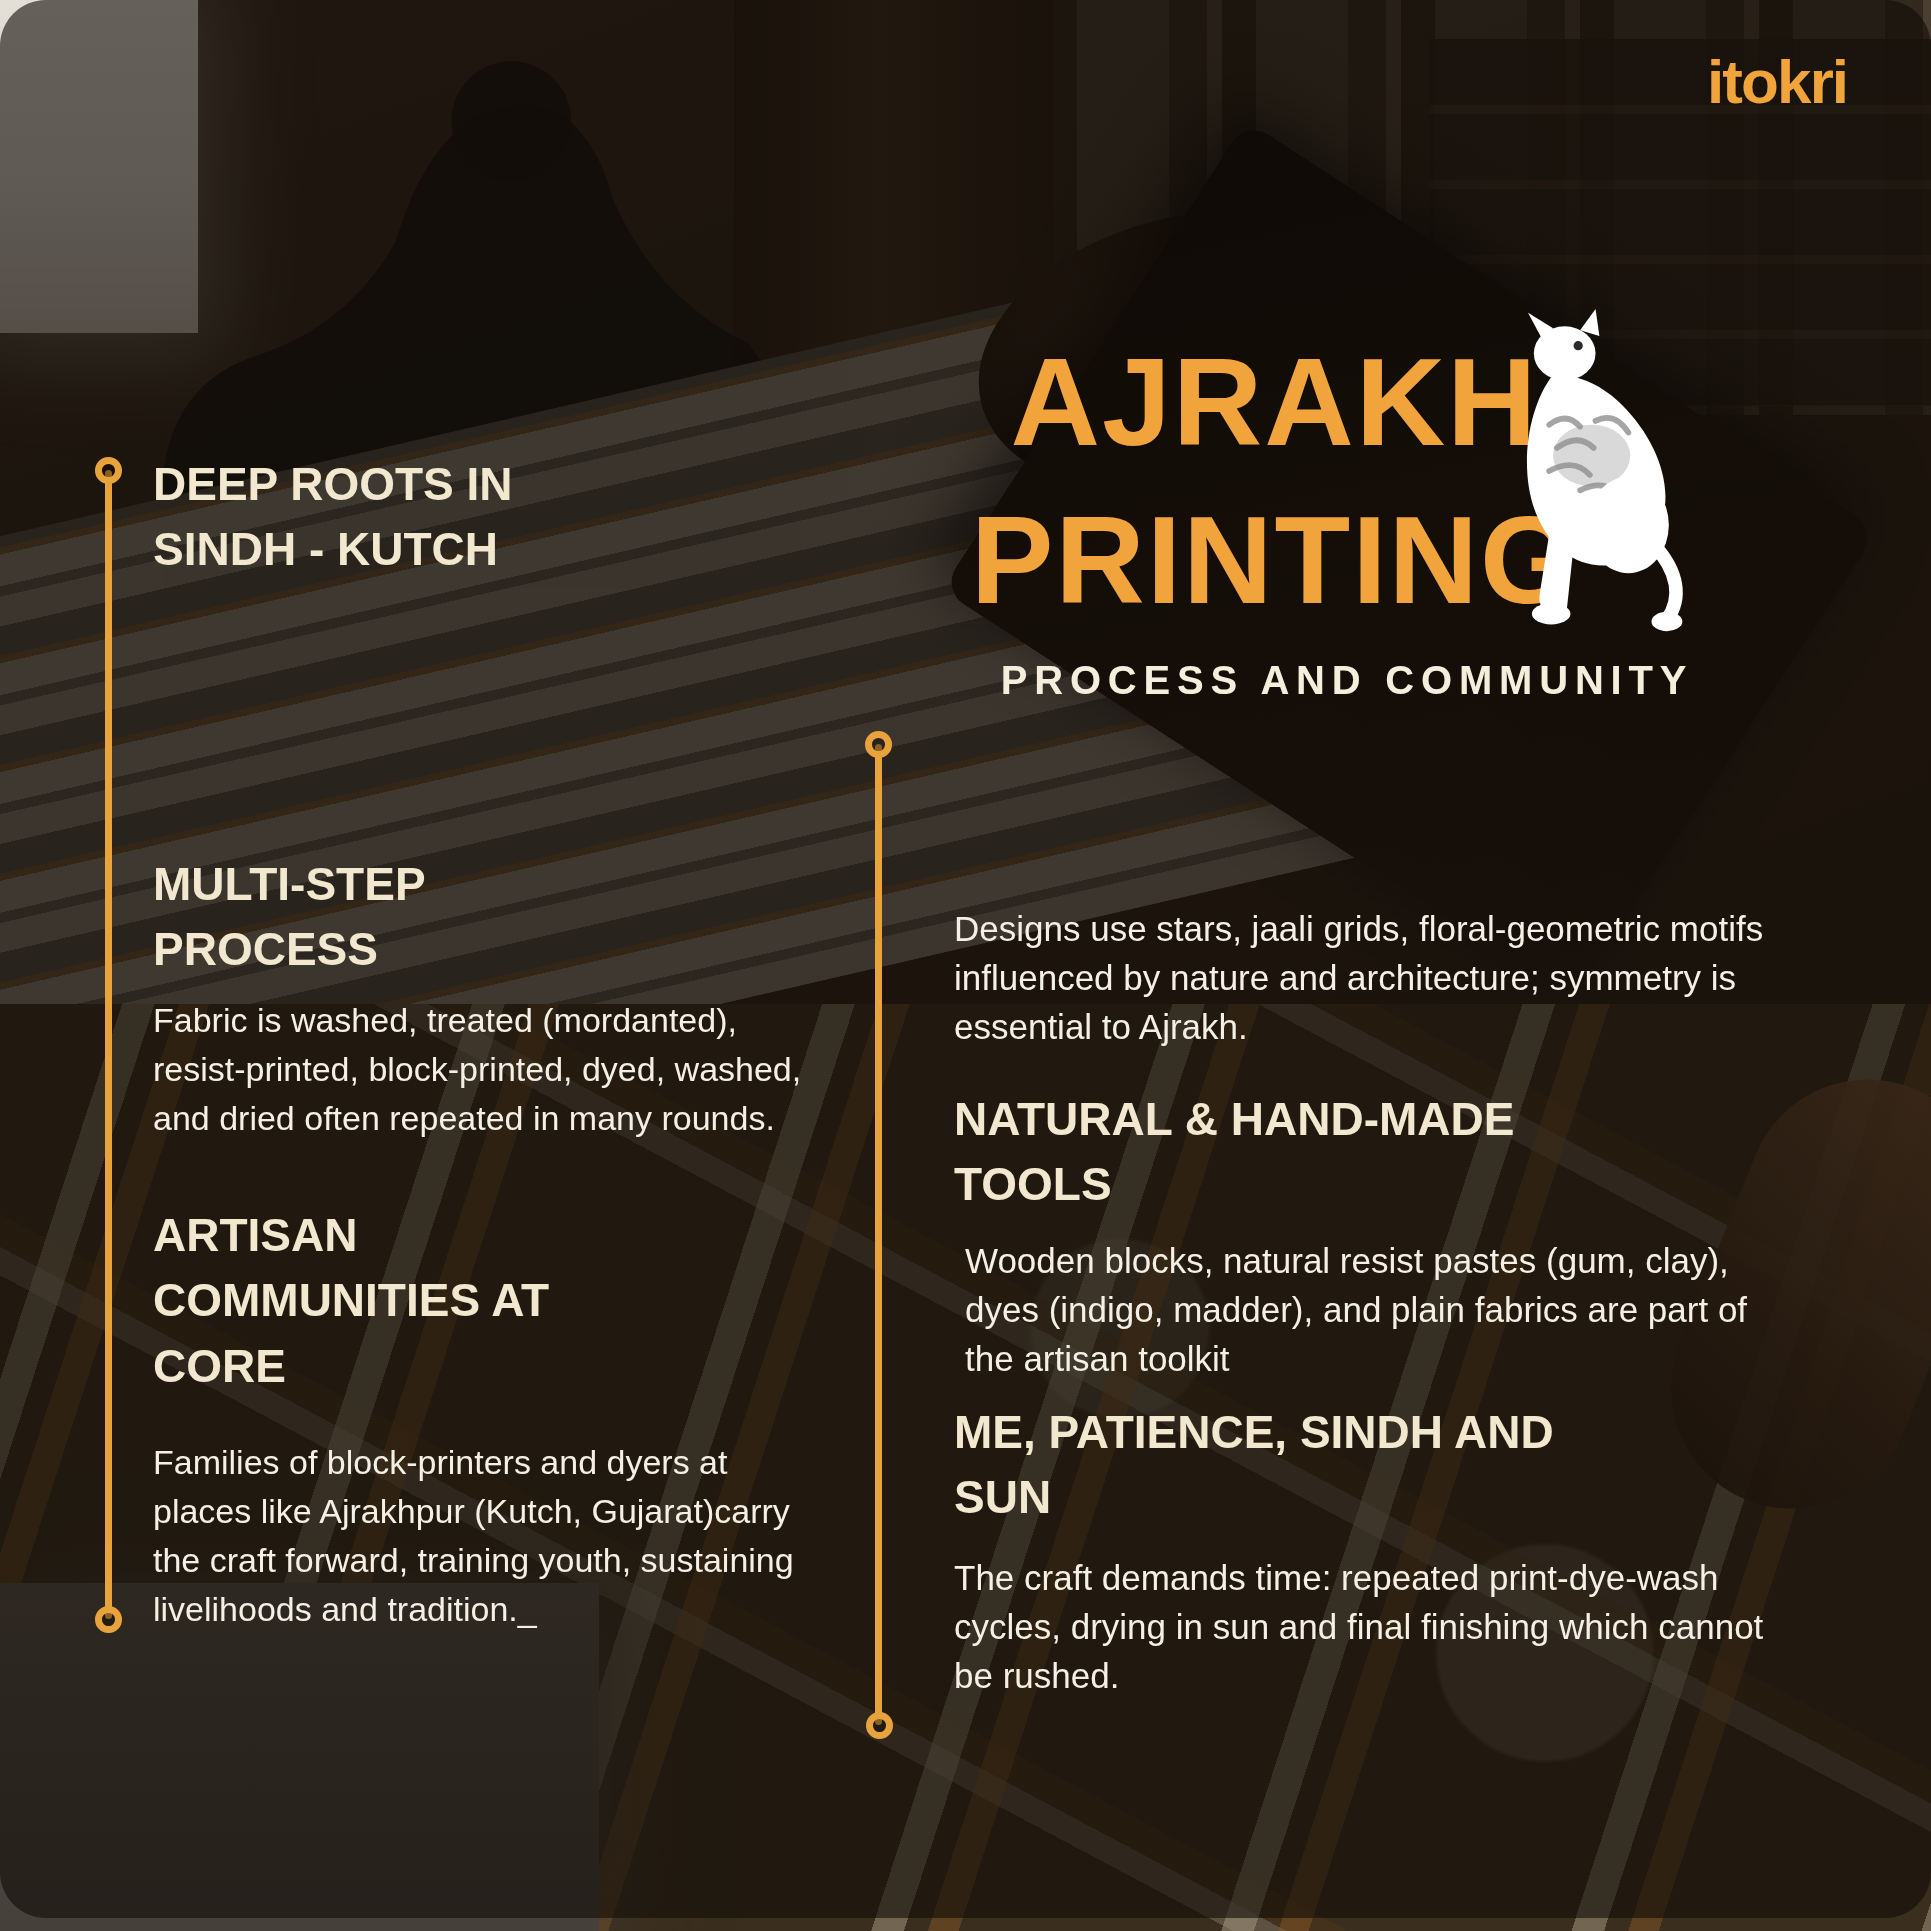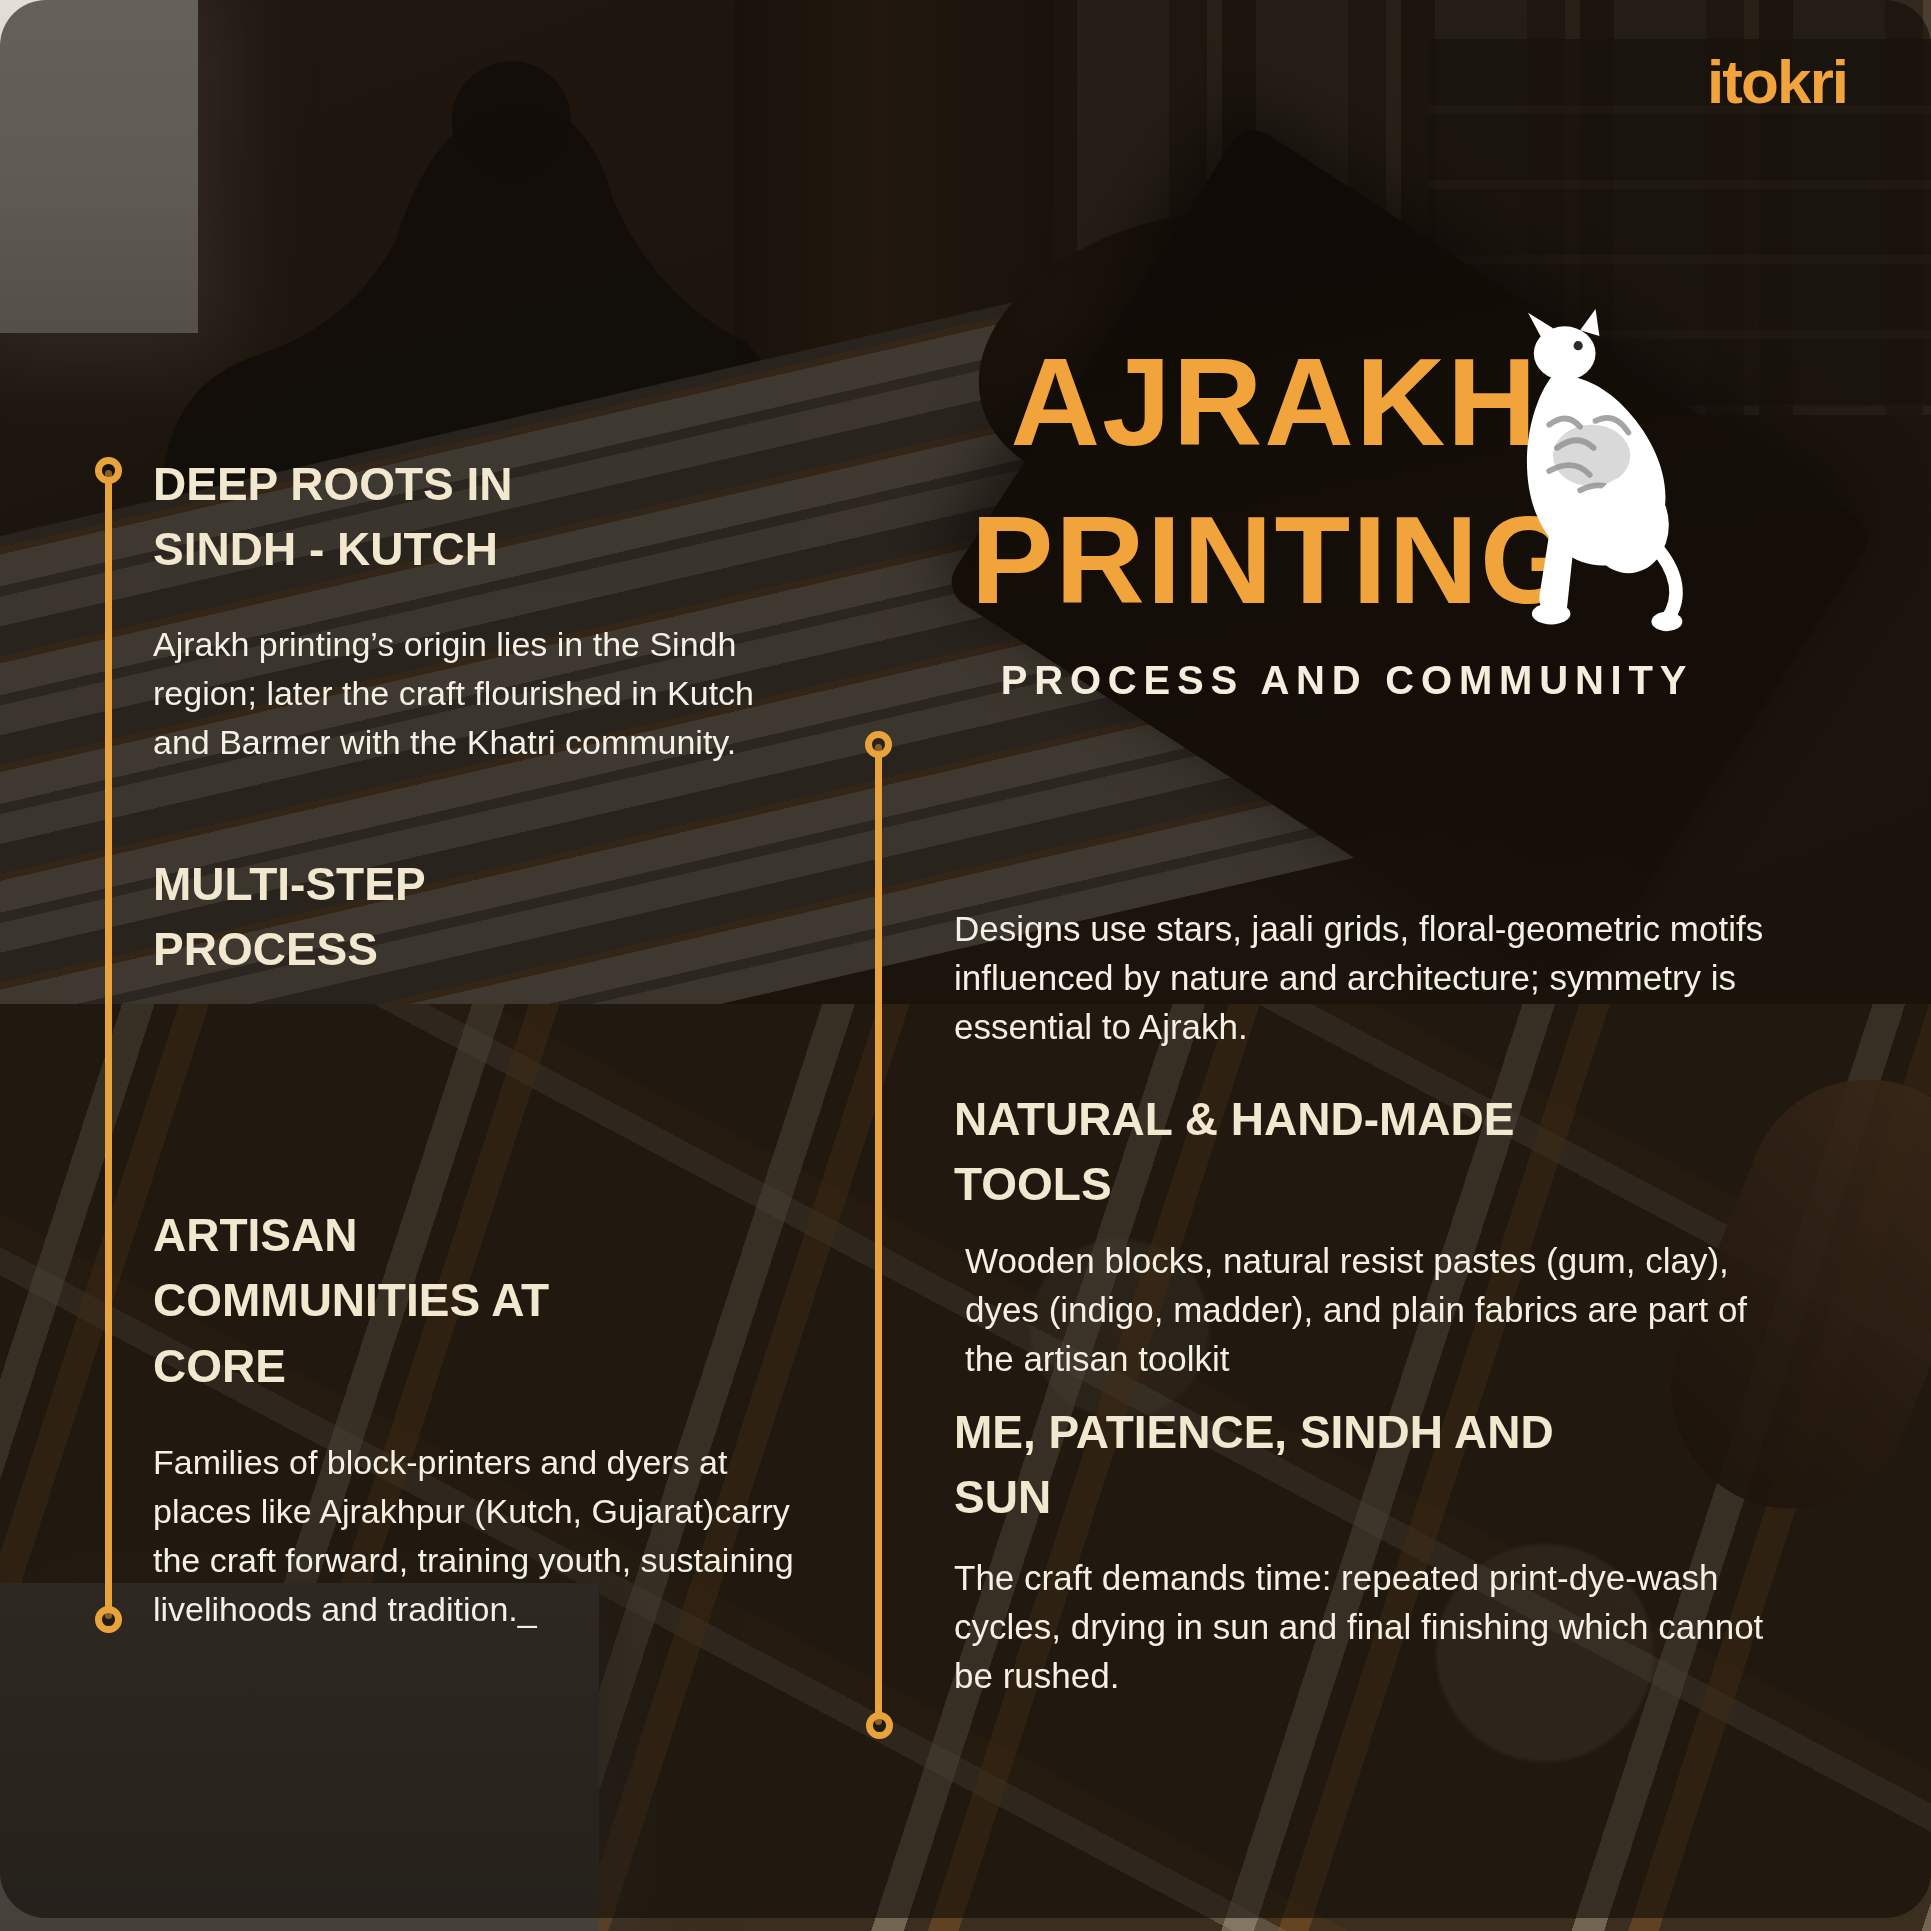--- a/index.html
+++ b/index.html
@@ -123,23 +123,23 @@
 
     <div class="tl-line" style="left:105px;top:470px;height:1149px;"></div>
     <div class="tl-dot" style="left:95px;top:457px;"></div>
     <div class="tl-dot" style="left:95px;top:1606px;"></div>
 
     <div class="tl-line" style="left:875px;top:744px;height:981px;"></div>
     <div class="tl-dot" style="left:865px;top:731px;"></div>
     <div class="tl-dot" style="left:866px;top:1712px;"></div>
 
     <div class="heading lh1">DEEP ROOTS IN SINDH - KUTCH</div>
-    <div class="bodytext l-b lb1">Ajrakh printing’s origin lies in the Sindh region; later the craft flourished in Kutch and Barmer with the Khatri community.</div>
 
     <div class="heading lh2">MULTI-STEP PROCESS</div>
+    <div class="bodytext l-b lb2">Fabric is washed, treated (mordanted), resist-printed, block-printed, dyed, washed, and dried often repeated in many rounds.</div>
 
     <div class="heading lh3">ARTISAN COMMUNITIES AT CORE</div>
     <div class="bodytext l-b lb3">Families of block-printers and dyers at places like Ajrakhpur (Kutch, Gujarat)carry the craft forward, training youth, sustaining livelihoods and tradition._</div>
 
     <div class="bodytext rb1">Designs use stars, jaali grids, floral-geometric motifs influenced by nature and architecture; symmetry is essential to Ajrakh.</div>
 
     <div class="heading rh2">NATURAL &amp; HAND-MADE TOOLS</div>
     <div class="bodytext rb2">Wooden blocks, natural resist pastes (gum, clay), dyes (indigo, madder), and plain fabrics are part of the artisan toolkit</div>
 
     <div class="heading rh3">ME, PATIENCE, SINDH AND SUN</div>

